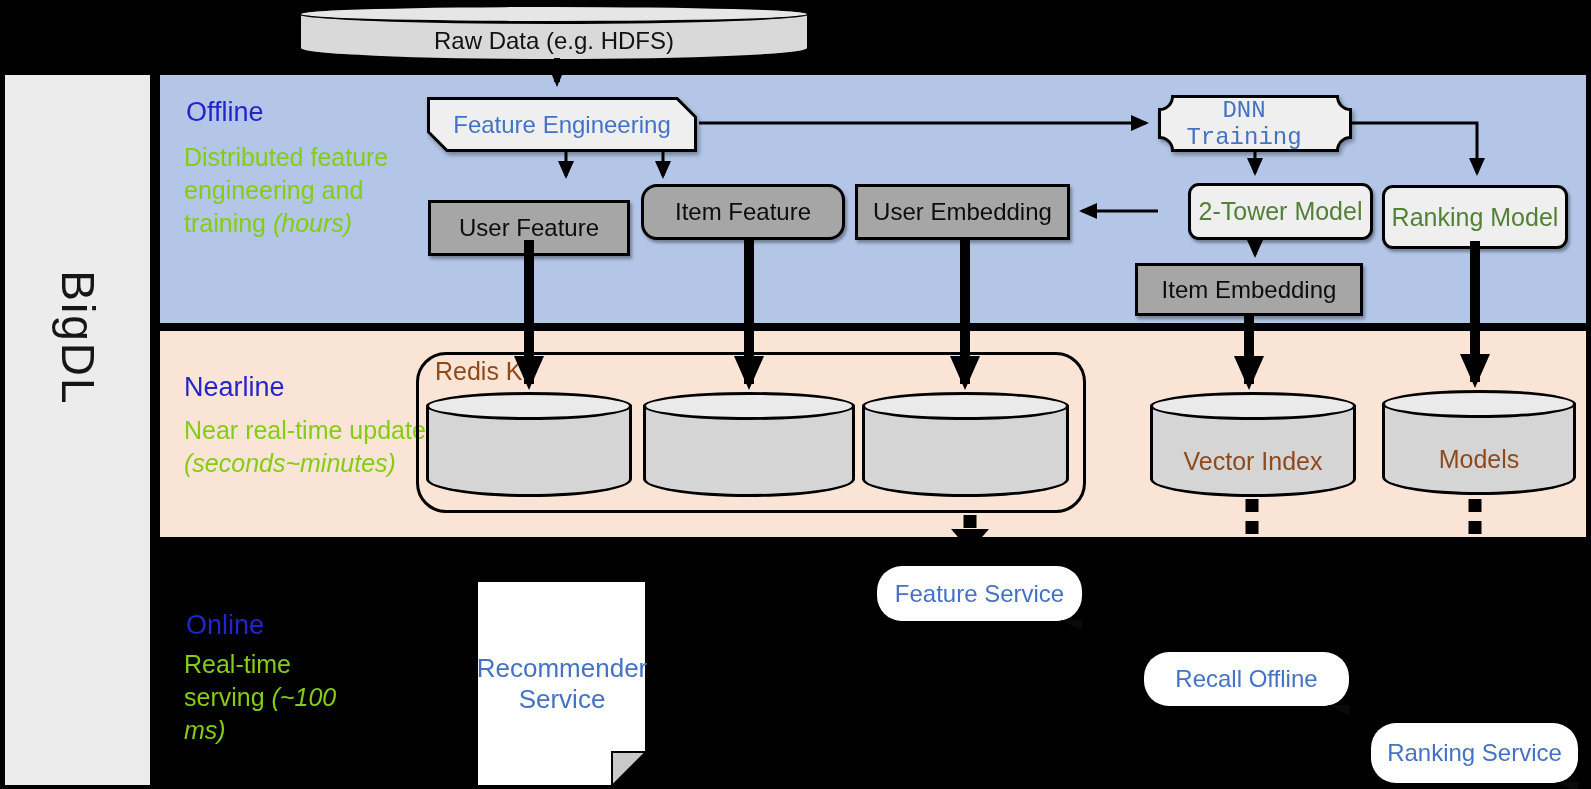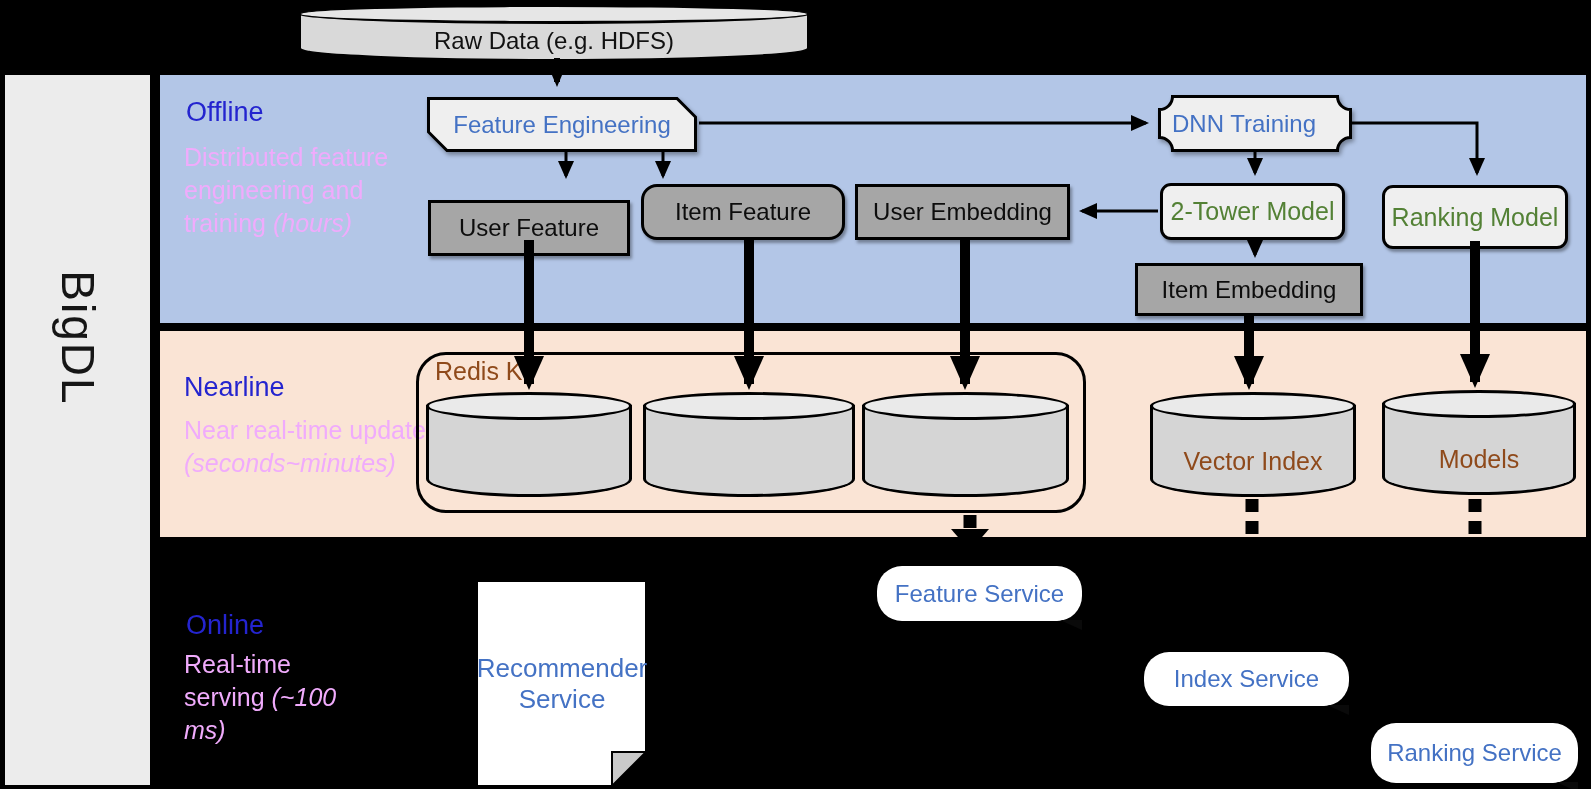--- a/index.html
+++ b/index.html
@@ -11,21 +11,21 @@
   #band-offline{top:75px;height:248px;background:#B3C6E7;}
   #band-nearline{top:331px;height:206px;background:#FAE4D5;}
 
   
   #sidebar{position:absolute;left:5px;top:75px;width:145px;height:710px;background:#ECECEC;}
   #brand{position:absolute;left:50%;top:37%;transform:translate(-50%,-50%) rotate(90deg);
          font-size:46px;letter-spacing:2px;color:#161616;white-space:nowrap;}
 
   
   .sec-title{position:absolute;font-size:27px;color:#2424CF;}
-  .sec-desc{position:absolute;font-size:25px;line-height:33px;color:#f0abfc;}
+  .sec-desc{position:absolute;font-size:25px;line-height:33px;color:#84cc16;}
   .note{font-style:italic;}
 
   
   .gray-box{position:absolute;background:#A6A6A6;border:3px solid #000;box-sizing:border-box;
             display:flex;align-items:center;justify-content:center;font-size:24px;color:#0d0d0d;
             box-shadow:2px 3px 3px rgba(0,0,0,.35);}
   .round-box{position:absolute;background:#EFEFEF;border:3px solid #000;border-radius:11px;
              box-sizing:border-box;display:flex;align-items:center;justify-content:center;
              font-size:25px;color:#538135;box-shadow:2px 3px 3px rgba(0,0,0,.35);}
   .shape-box{position:absolute;}
@@ -98,32 +98,32 @@
     <div class="cyl-label">Raw Data (e.g. HDFS)</div>
   </div>
 
   <div class="shape-box node" style="left:427px;top:97px;width:270px;height:55px;">
     <svg width="270" height="55" viewBox="0 0 270 55">
       <path d="M1.5,1.5 H250 L268.5,20 V53.5 H20 L1.5,35 Z" fill="#EFEFEF" stroke="#000" stroke-width="3"></path>
     </svg>
     <div class="shape-label">Feature Engineering</div>
   </div>
 
-  <div class="shape-box node" style="left:1158px;top:95px;width:172px;height:57px;">
+  <div class="shape-box node" style="left:1158px;top:95px;width:172px;height:57px;font-family:Liberation Mono, monospace;">
     <svg width="194" height="57" viewBox="0 0 194 57">
       <path d="M14.5,1.5 H179.5 A13,13 0 0 0 192.5,14.5 V42.5 A13,13 0 0 0 179.5,55.5 H14.5 A13,13 0 0 0 1.5,42.5 V14.5 A13,13 0 0 0 14.5,1.5 Z" fill="#EFEFEF" stroke="#000" stroke-width="3"></path>
     </svg>
     <div class="shape-label">DNN Training</div>
   </div>
 
   <div class="gray-box node" style="left:428px;top:200px;width:202px;height:56px;">User Feature</div>
   <div class="gray-box node" style="left:641px;top:184px;width:204px;height:56px;border-radius:16px;">Item Feature</div>
   <div class="gray-box node" style="left:855px;top:184px;width:215px;height:56px;">User Embedding</div>
 
-  <div class="round-box node" style="left:1160px;top:183px;width:185px;height:57px;">2-Tower Model</div>
+  <div class="round-box node" style="left:1188px;top:183px;width:185px;height:57px;">2-Tower Model</div>
   <div class="round-box node" style="left:1382px;top:185px;width:186px;height:64px;">Ranking Model</div>
 
   <div class="gray-box node" style="left:1135px;top:263px;width:228px;height:53px;">Item Embedding</div>
 
   <div id="redis-frame">
     <div id="redis-label">Redis KV</div>
   </div>
 
   <div class="cylinder node" style="left:426px;top:392px;width:206px;height:105px;">
     <div class="cyl-body"></div>
@@ -151,21 +151,21 @@
 
   <div class="shape-box node" style="left:476px;top:580px;width:172px;height:207px;">
     <svg width="172" height="207" viewBox="0 0 172 207">
       <path d="M1,1 H170 V172 L136,206 H1 Z" fill="#FFFFFF" stroke="#000" stroke-width="2"></path>
       <path d="M170,172 L136,206 V172 Z" fill="#C9C9C9" stroke="#000" stroke-width="2"></path>
     </svg>
     <div class="shape-label" style="font-size:26px;padding:0 10px;">Recommender Service</div>
   </div>
 
   <div class="svc node" style="left:877px;top:566px;width:205px;height:55px;">Feature Service</div>
-  <div class="svc node" style="left:1144px;top:652px;width:205px;height:54px;">Index Service</div>
+  <div class="svc node" style="left:1144px;top:652px;width:205px;height:54px;">Recall Offline</div>
   <div class="svc node" style="left:1371px;top:723px;width:207px;height:60px;">Ranking Service</div>
 
   <svg id="connectors" width="1591" height="789" viewBox="0 0 1591 789">
     <defs>
       <marker id="a-thin" markerUnits="userSpaceOnUse" markerWidth="18" markerHeight="16" refX="15" refY="8" orient="auto">
           <polygon points="0,0 18,8 0,16" fill="#000"></polygon>
         </marker>
       <marker id="a-med" markerUnits="userSpaceOnUse" markerWidth="26" markerHeight="22" refX="21" refY="11" orient="auto">
           <polygon points="0,0 26,11 0,22" fill="#000"></polygon>
         </marker>

